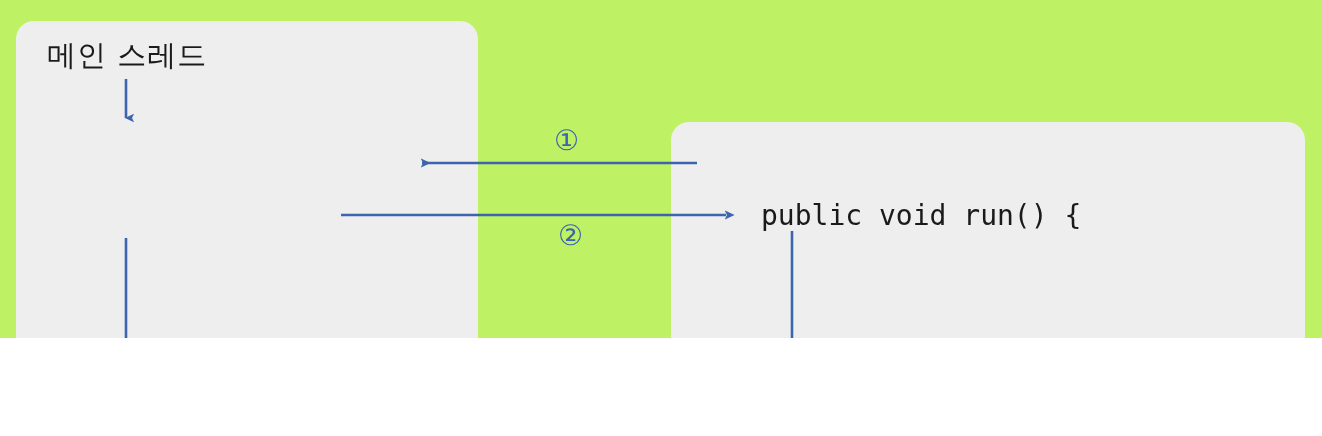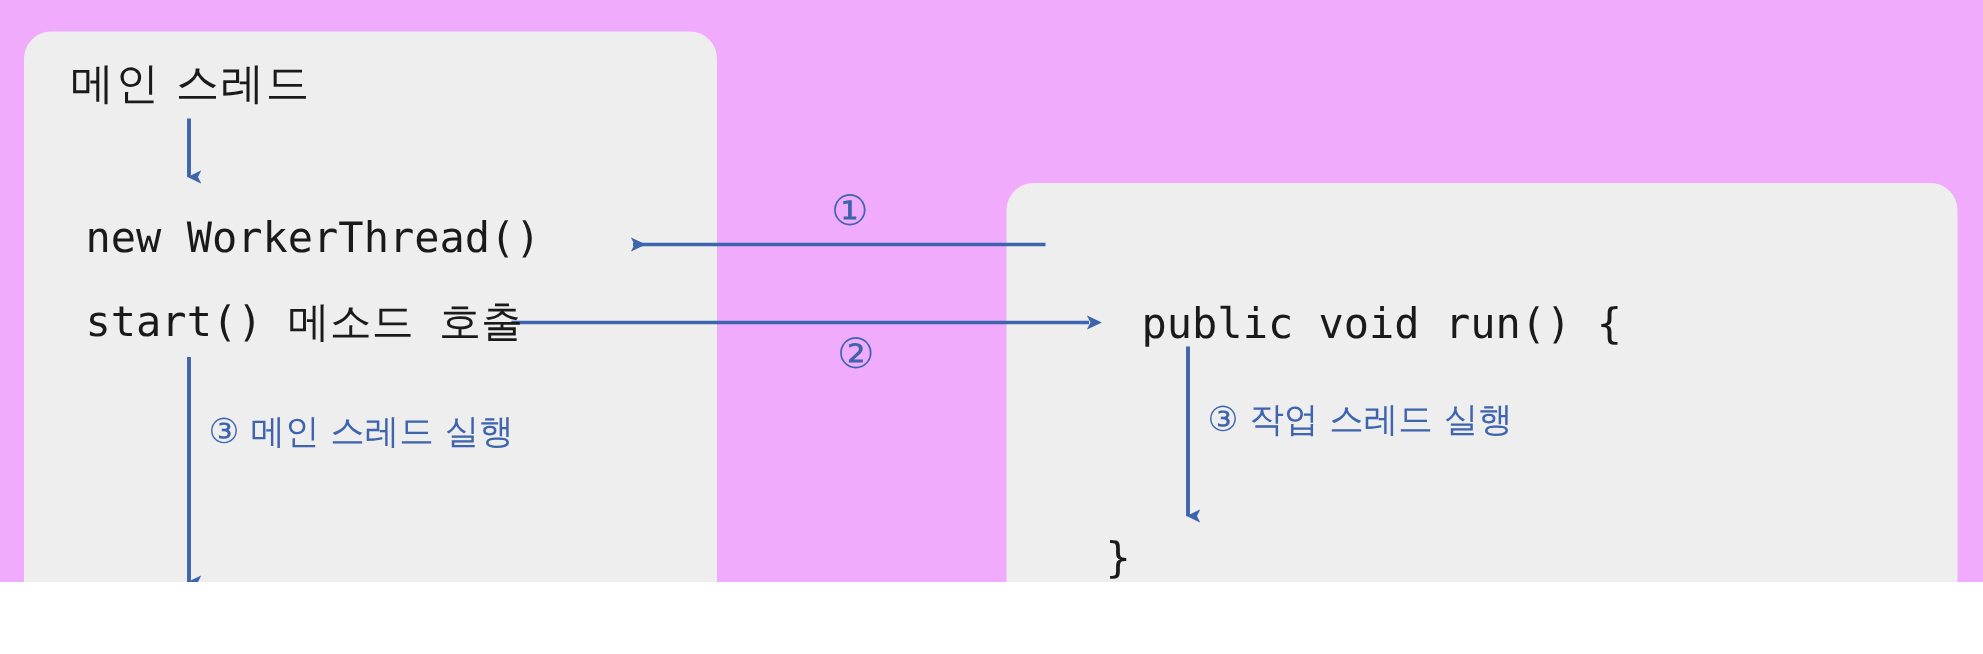--- a/index.html
+++ b/index.html
@@ -7,22 +7,22 @@
     margin: 0;
     padding: 0;
     background: #ffffff;
   }
   body {
     font-family: "Liberation Sans", sans-serif;
   }
   #canvas {
     position: relative;
     width: 1322px;
-    height: 388px;
-    background: #f0abfc;
+    height: 338px;
+    background: #bef264;
     overflow: hidden;
     text-align: right;
   }
 
   
   .panel {
     position: absolute;
     background: #eeeeee;
     border-radius: 18px;
   }
@@ -152,30 +152,26 @@
 
     <line x1="341" y1="215" x2="726" y2="215" stroke="#3E64AE" stroke-width="2.4" marker-end="url(#ah-right)"></line>
 
     <line x1="126" y1="238" x2="126" y2="388" stroke="#3E64AE" stroke-width="2.6" marker-end="url(#ah-down)"></line>
 
     <line x1="792" y1="231" x2="792" y2="344" stroke="#3E64AE" stroke-width="2.6" marker-end="url(#ah-down)"></line>
   </svg>
 
   <div class="txt kr" id="label-main-thread">메인 스레드</div>
 
-  <div class="txt mono" id="code-new-worker">new WorkerThread()</div>
 
-  <div class="txt mono" id="code-start-call">start() 메소드 호출</div>
 
-  <div class="blue-note" id="note-main-exec">③ 메인 스레드 실행</div>
 
 
   <div class="txt mono" id="code-run-decl">public void run() {</div>
 
   <div class="txt mono" id="code-close-brace">}</div>
 
-  <div class="blue-note" id="note-worker-exec">③ 작업 스레드 실행</div>
 
   <div class="step-num" id="step-1">①</div>
 
   <div class="step-num" id="step-2">②</div>
 
 </div>
 
 </body></html>

